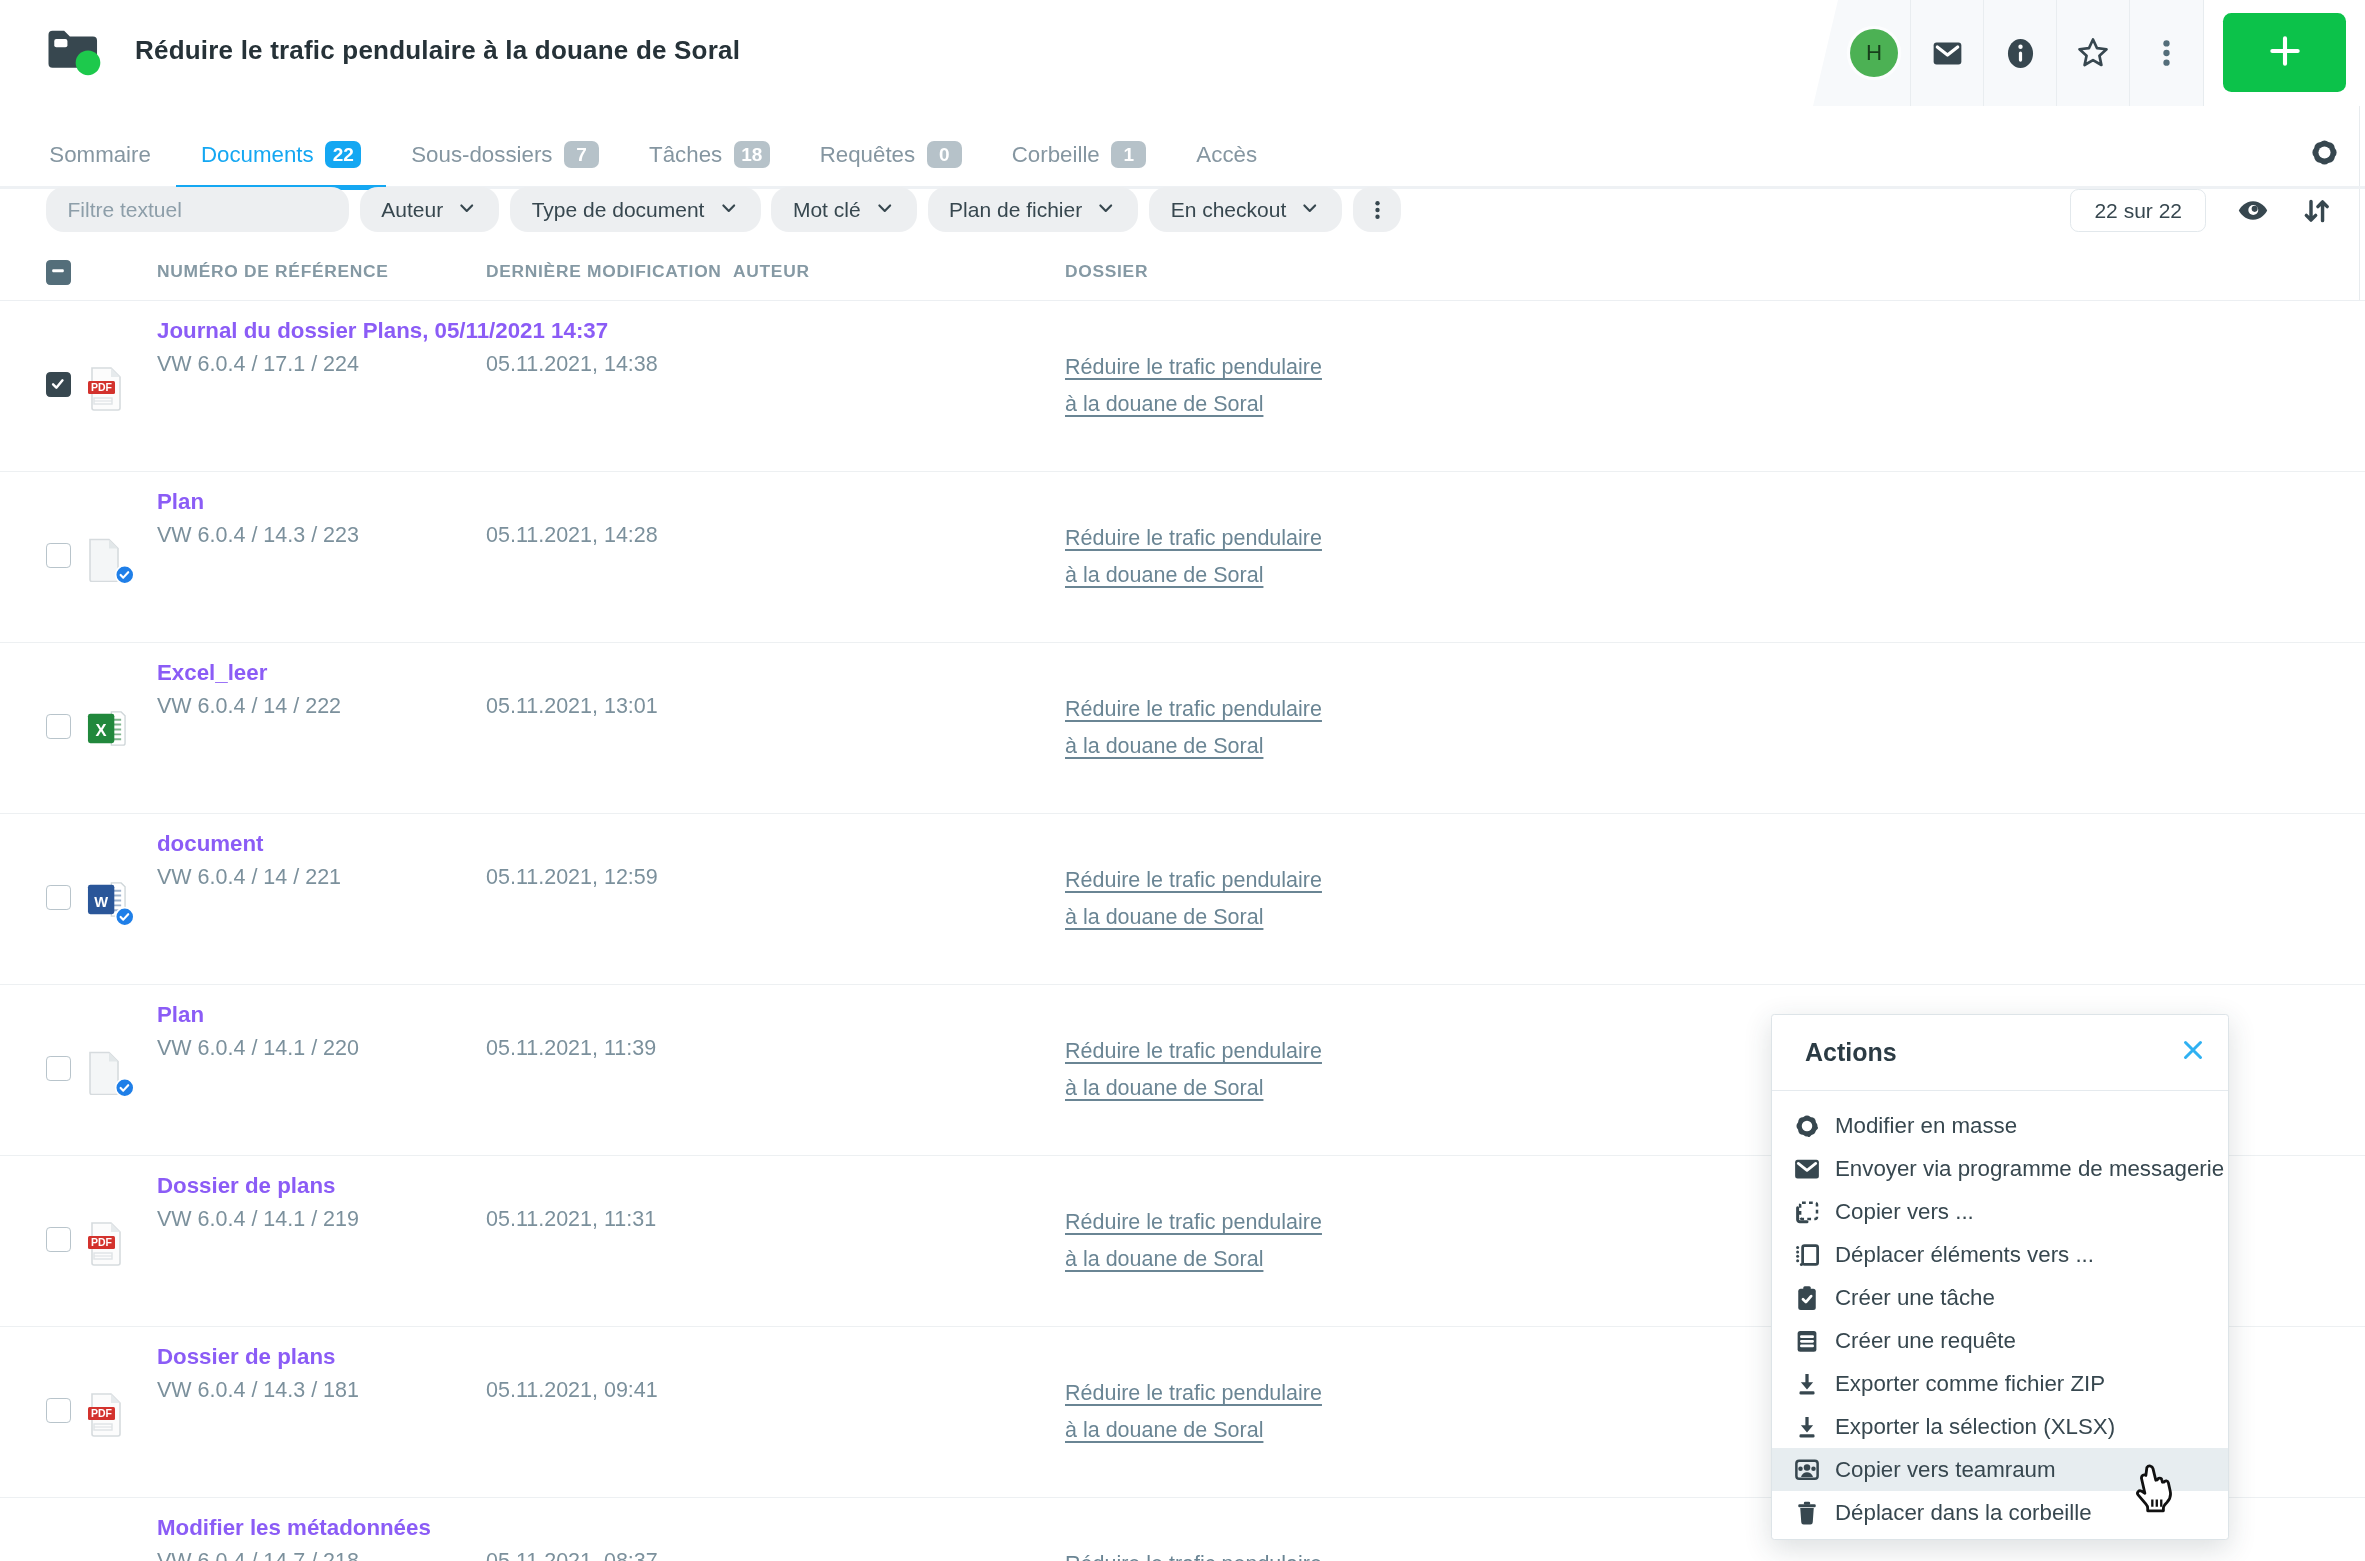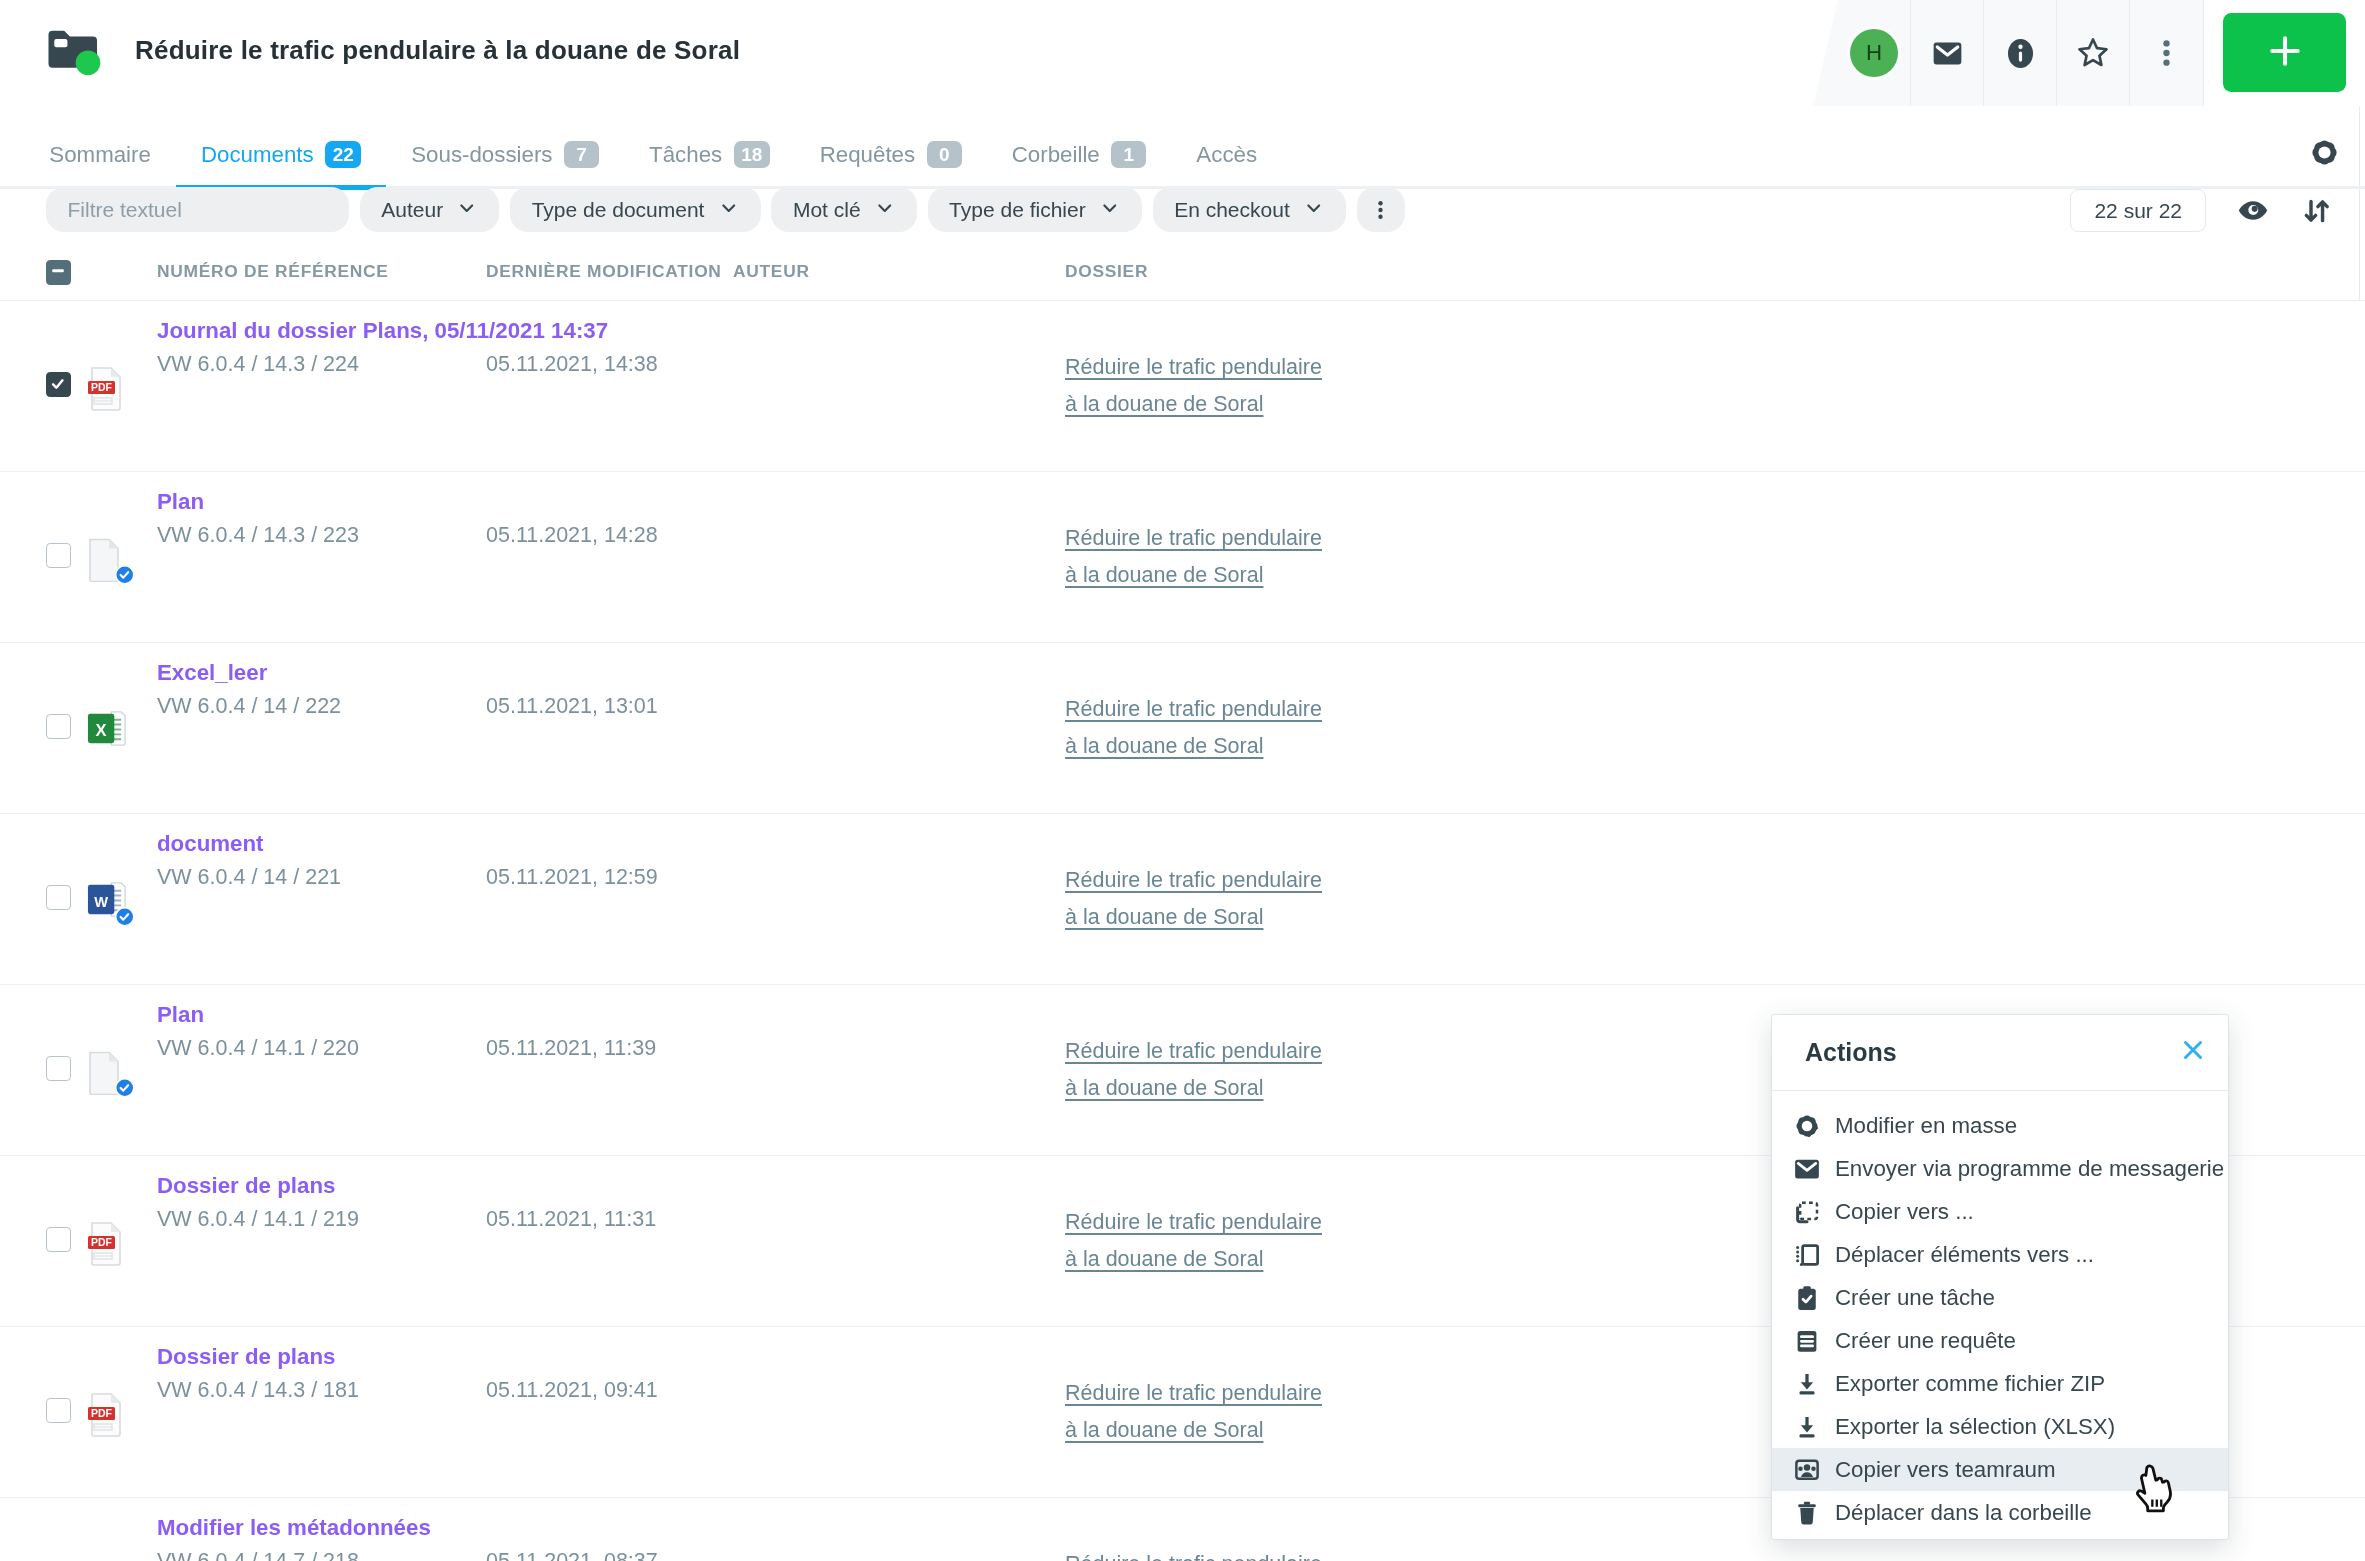--- a/index.html
+++ b/index.html
@@ -202,21 +202,21 @@
               <path d="M6 9.5l6 6 6-6" stroke="#37474f" stroke-width="2.4" fill="none" stroke-linecap="round" stroke-linejoin="round"></path>
             </svg></span>
         </button>
         <button class="chip">
           <span>Mot clé</span>
           <span><svg width="21.5" height="21.5" viewBox="0 0 24 24">
               <path d="M6 9.5l6 6 6-6" stroke="#37474f" stroke-width="2.4" fill="none" stroke-linecap="round" stroke-linejoin="round"></path>
             </svg></span>
         </button>
         <button class="chip">
-          <span>Type de fichier</span>
+          <span>Plan de fichier</span>
           <span><svg width="21.5" height="21.5" viewBox="0 0 24 24">
               <path d="M6 9.5l6 6 6-6" stroke="#37474f" stroke-width="2.4" fill="none" stroke-linecap="round" stroke-linejoin="round"></path>
             </svg></span>
         </button>
         <button class="chip">
           <span>En checkout</span>
           <span><svg width="21.5" height="21.5" viewBox="0 0 24 24">
               <path d="M6 9.5l6 6 6-6" stroke="#37474f" stroke-width="2.4" fill="none" stroke-linecap="round" stroke-linejoin="round"></path>
             </svg></span>
         </button>
@@ -265,21 +265,21 @@
         </span>
     <span class="ficon"><svg width="40" height="46" viewBox="0 0 40 46">
             <path d="M6 2h19l9 9v31a2 2 0 0 1-2 2H8a2 2 0 0 1-2-2z" fill="#fcfcfc" stroke="#d6dbde" stroke-width="1.6"></path>
             <path d="M25 2l9 9h-9z" fill="#e6eaec"></path>
             <rect x="2" y="15" width="27" height="13" rx="1.5" fill="#d3322d"></rect>
             <text x="15.5" y="25.2" font-size="10.5" font-weight="bold" fill="#fff" text-anchor="middle" font-family="Liberation Sans,sans-serif">PDF</text>
             <rect x="8" y="32" width="18" height="6" fill="none" stroke="#dfe3e6" stroke-width="1.4"></rect>
             <path d="M8 35h18" stroke="#dfe3e6" stroke-width="1.2"></path>
           </svg></span>
     <span class="row-title">Journal du dossier Plans, 05/11/2021 14:37</span>
-    <span class="row-ref">VW 6.0.4 / 14.3 / 224</span>
+    <span class="row-ref">VW 6.0.4 / 17.1 / 224</span>
     <span class="row-mod">05.11.2021, 14:38</span>
     <span class="row-aut"></span>
     <a class="row-folder">Réduire le trafic pendulaire à la douane de Soral</a>
   </div>
       <div class="row">
     <span class="cbx"></span>
     <span class="ficon"><svg width="36" height="45" viewBox="0 0 36 44">
             <path d="M4 2h19l9 9v31a2 2 0 0 1-2 2H6a2 2 0 0 1-2-2z" fill="#f4f6f7" stroke="#d6dbde" stroke-width="1.6"></path>
             <path d="M23 2l9 9h-9z" fill="#e2e7e9"></path>
           </svg><span class="badge-check"><svg width="21.5" height="21.5" viewBox="0 0 26 26">

